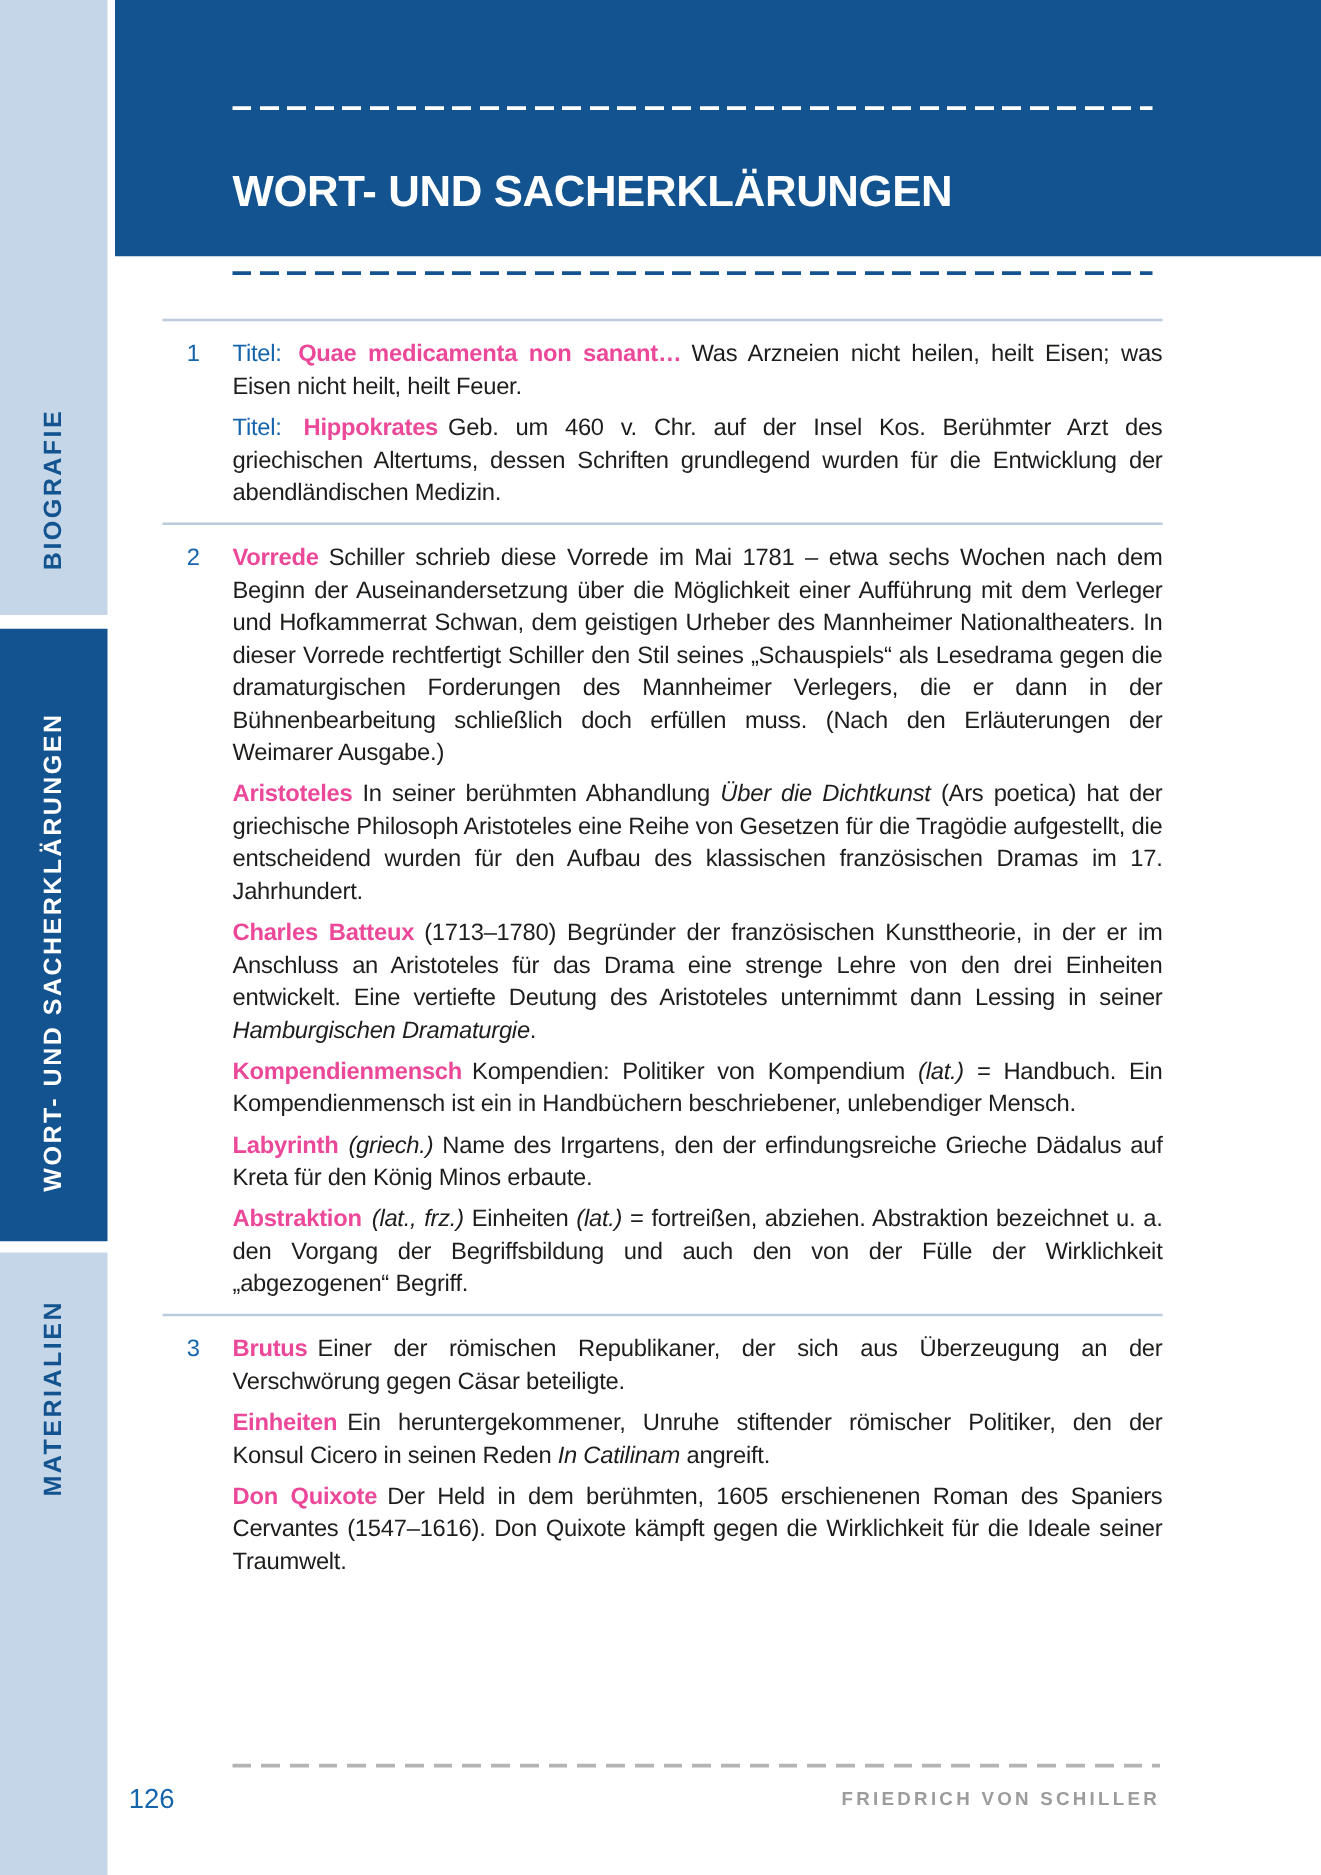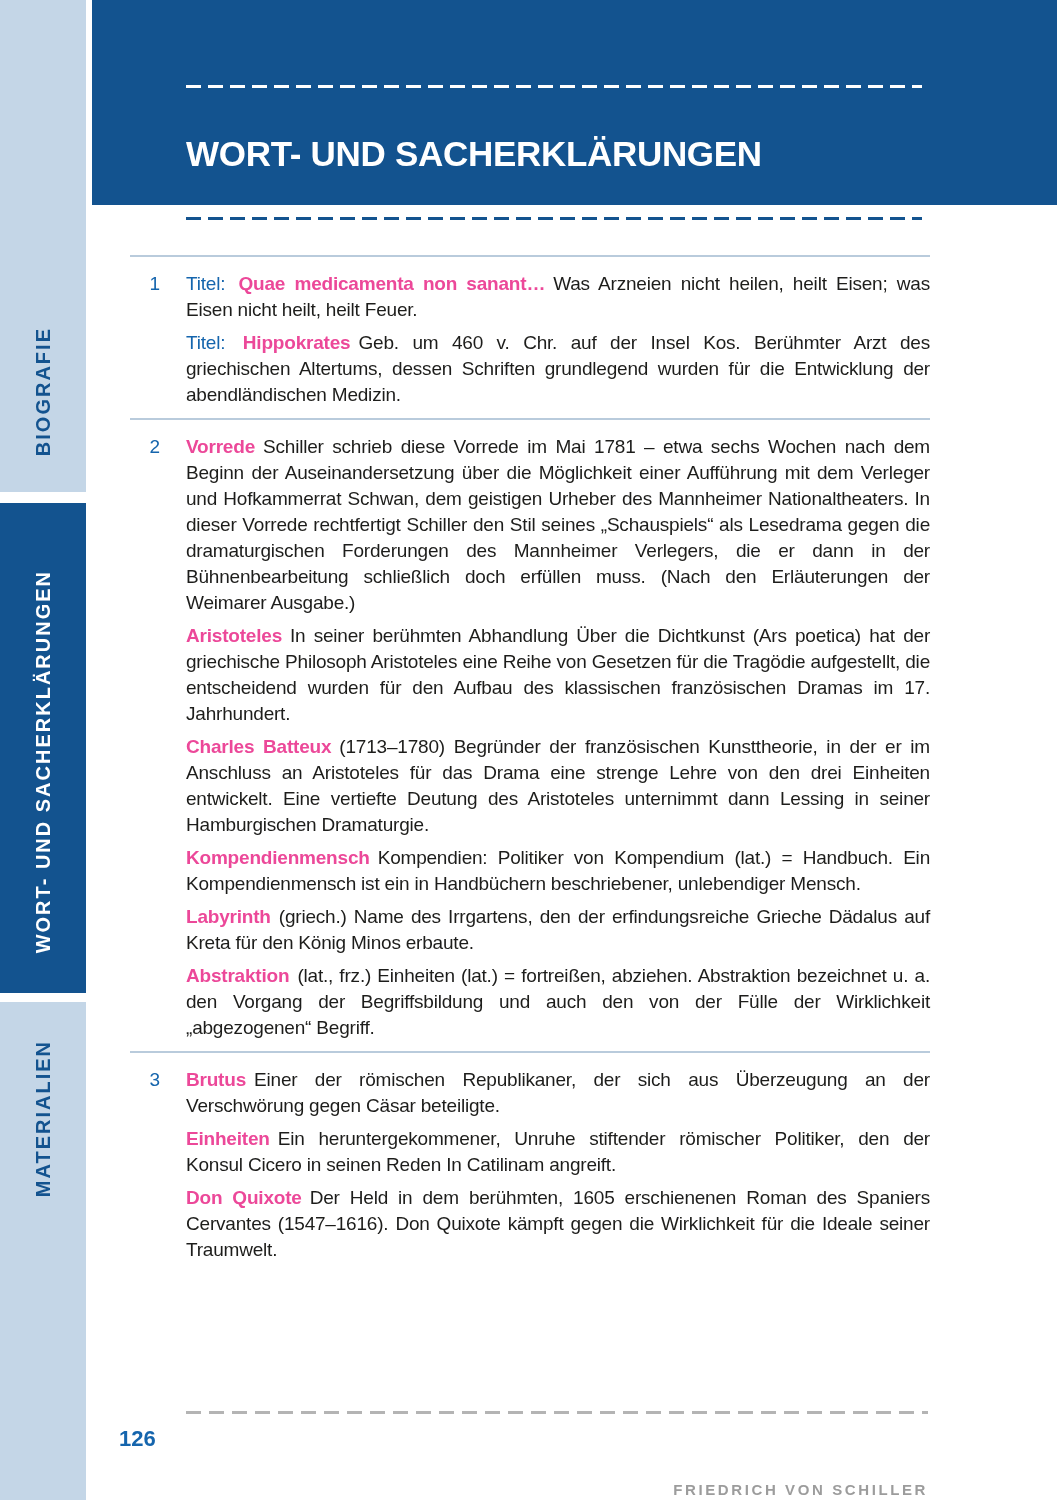--- a/index.html
+++ b/index.html
@@ -57,33 +57,33 @@
     color:#1565AD;font-size:19px;line-height:26px;
   }
   .entry-body{flex:1;margin-left:26px;}
   .entry-body p{
     margin:0 0 7px 0;font-size:19px;line-height:26px;
     color:#1D1D1B;text-align:justify;letter-spacing:-0.2px;
   }
   .entry-body p:last-child{margin-bottom:0;}
   .run-term{color:#ec4899;font-weight:bold;padding-right:8px;}
   .run-label{color:#1565AD;padding-right:4px;}
-  .run-italic{}
+  .run-italic{font-style:italic;}
 
   
   #footer-dash{
     position:absolute;left:186px;top:1411px;width:742px;
     background:repeating-linear-gradient(90deg,#B4B4B4 0 15px,rgba(0,0,0,0) 15px 23px);
   }
   #page-number{
     position:absolute;left:103px;top:1426px;
-    font-size:22px;font-weight:bold;color:#1565AD;margin-left:16px;
+    font-size:22px;font-weight:normal;color:#1565AD;
   }
   #imprint{
-    position:absolute;right:129px;top:1481px;
+    position:absolute;right:129px;top:1431px;
     font-size:15px;font-weight:bold;color:#9C9C9C;letter-spacing:2.6px;
     white-space:nowrap;
   }
 </style>
 </head>
 <body>
 
 <div class="sidebar-tab" id="tab-biografie">
   <span class="tab-label">BIOGRAFIE</span>
 </div>

